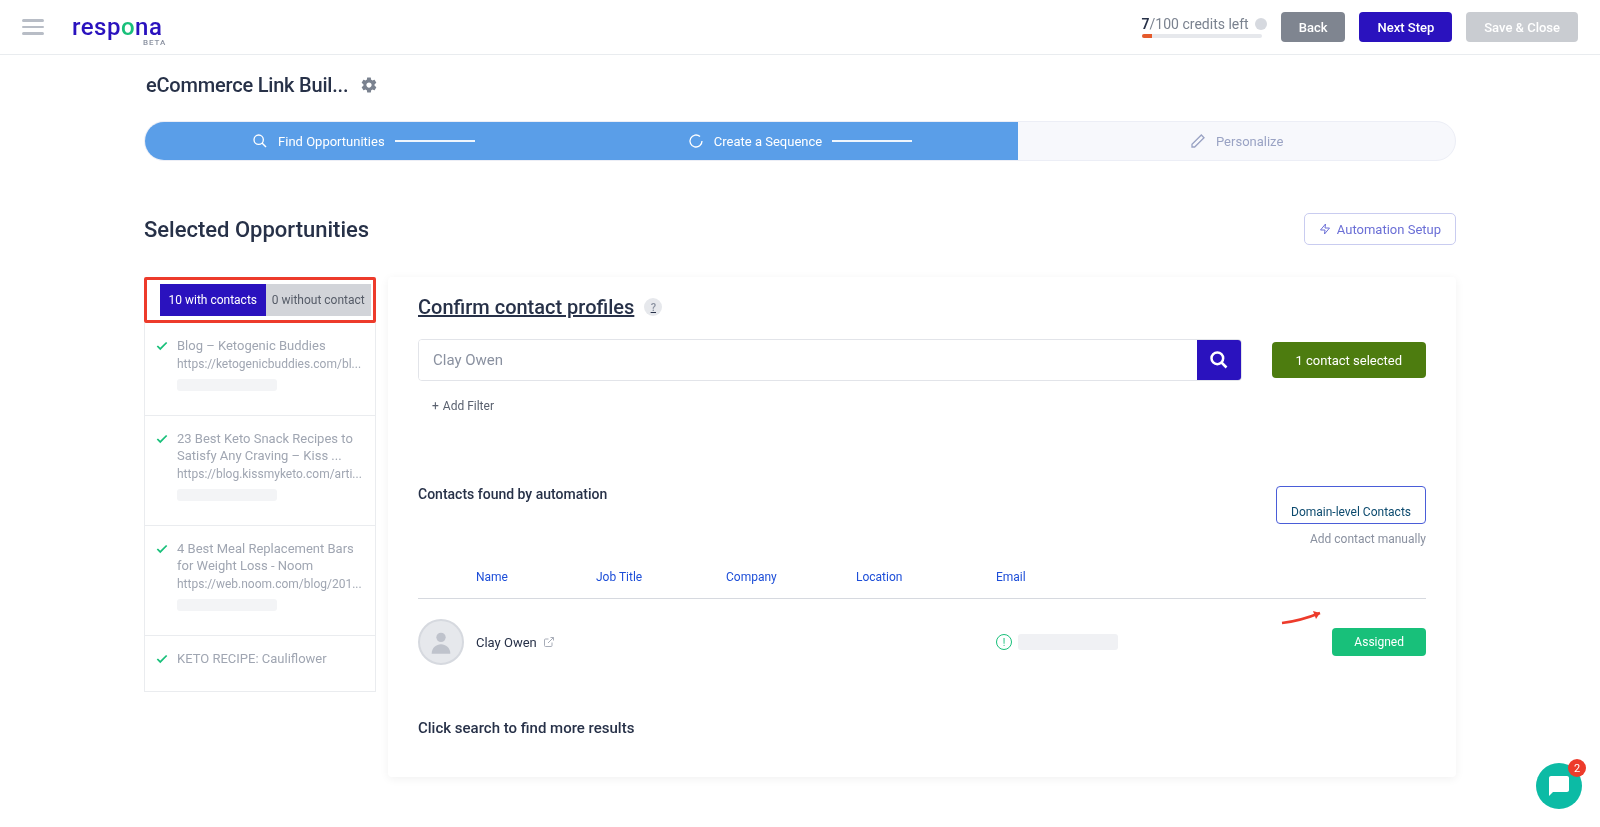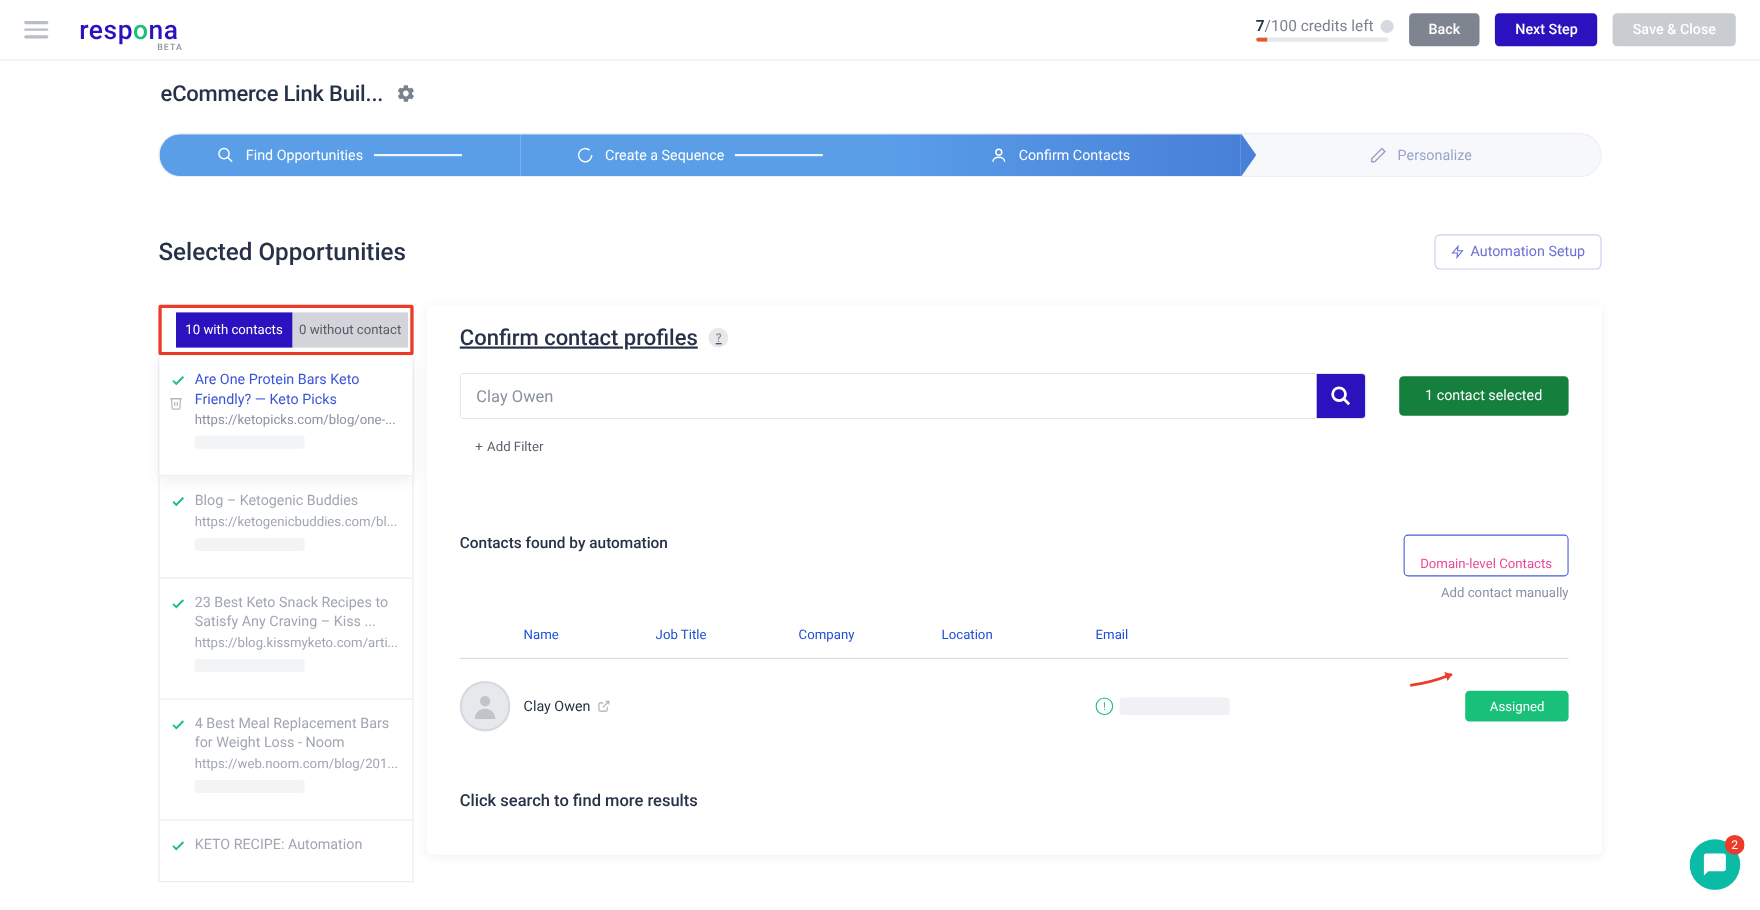--- a/index.html
+++ b/index.html
@@ -71,28 +71,28 @@
 
 
 .panel { flex: 1; margin-left: 12px; background: #fff; box-shadow: 0 2px 10px rgba(0,0,0,0.06); border-radius: 4px; padding: 18px 30px 32px 30px; min-height: 500px; }
 .confirm-head { font-size: 20px; font-weight: 500; color: #273148; display: flex; align-items: center; gap: 10px; margin-bottom: 20px; text-decoration: underline; }
 .help-circle { width: 18px; height: 18px; border-radius: 50%; background: #e6e8ec; color: #8a91a0; font-size: 11px; display: inline-flex; align-items: center; justify-content: center; }
 
 .search-row { display: flex; align-items: stretch; gap: 30px; }
 .search-box { flex: 1; display: flex; align-items: stretch; height: 42px; border: 1px solid #e2e4e9; border-radius: 4px; overflow: hidden; }
 .search-input { flex: 1; border: none; padding: 0 14px; font-size: 15px; color: #8a91a0; outline: none; }
 .search-btn { width: 44px; background: #2a12be; display: flex; align-items: center; justify-content: center; cursor: pointer; }
-.selected-pill { height: 36px; padding: 0 24px; background: #15803d; color: #fff; border-radius: 4px; display: inline-flex; align-items: center; font-size: 13px; align-self: center; }
+.selected-pill { height: 36px; padding: 0 24px; background: #4d7c0f; color: #fff; border-radius: 4px; display: inline-flex; align-items: center; font-size: 13px; align-self: center; }
 
 .add-filter { margin-top: 18px; margin-left: 14px; font-size: 12px; color: #5a616f; display: inline-flex; align-items: center; gap: 4px; cursor: pointer; }
 
 .contacts-head-row { display: flex; align-items: flex-start; justify-content: space-between; margin-top: 72px; }
 .contacts-head { font-size: 14px; font-weight: 500; color: #273148; }
 .right-actions { display: flex; flex-direction: column; align-items: flex-end; gap: 8px; }
-.domain-btn { height: 28px; padding: 18px 14px; border: 1px solid #4a5dd8; border-radius: 4px; background: #fff; color: #ec4899; font-size: 12px; cursor: pointer; }
+.domain-btn { height: 28px; padding: 18px 14px; border: 1px solid #4a5dd8; border-radius: 4px; background: #fff; color: #0c4a6e; font-size: 12px; cursor: pointer; }
 .manual-link { font-size: 12px; color: #8a91a0; cursor: pointer; }
 
 .contacts-table { margin-top: 24px; }
 .table-head { display: flex; align-items: center; font-size: 12px; color: #1d4ed8; padding: 0 0 14px 58px; border-bottom: 1px solid #d6d9df; }
 .th-name { width: 120px; }
 .th-job { width: 130px; }
 .th-company { width: 130px; }
 .th-location { width: 140px; }
 .th-email { width: 130px; }
 
@@ -159,28 +159,20 @@
       <span>Find Opportunities</span>
       <div class="step-line"></div>
     </div>
     <div class="step active">
       <svg class="step-icon" viewBox="0 0 24 24" fill="none" stroke="currentColor" stroke-width="2">
           <path d="M21 12a9 9 0 1 1-3-6.7"></path>
         </svg>
       <span>Create a Sequence</span>
       <div class="step-line"></div>
     </div>
-    <div class="step active third">
-      <svg class="step-icon" viewBox="0 0 24 24" fill="none" stroke="currentColor" stroke-width="2">
-          <circle cx="12" cy="8" r="4"></circle>
-          <path d="M4 21c0-4 4-6 8-6s8 2 8 6"></path>
-        </svg>
-      <span>Confirm Contacts</span>
-      <div class="step-sep"></div>
-    </div>
     <div class="step disabled">
       <svg class="step-icon" viewBox="0 0 24 24" fill="none" stroke="currentColor" stroke-width="2">
           <path d="M17 3l4 4L7 21H3v-4L17 3z"></path>
         </svg>
       <span>Personalize</span>
     </div>
   </div>
 
   <div class="section-row">
     <div class="section-title">Selected Opportunities</div>
@@ -192,35 +184,20 @@
     </button>
   </div>
 
   <div class="main-area">
     <div class="sidebar">
       <div class="tabs-wrap">
         <div class="tab active">10 with contacts</div>
         <div class="tab inactive">0 without contact</div>
       </div>
       <div class="opps-list">
-        <div class="opp first-card">
-          <svg class="check" viewBox="0 0 24 24" fill="none" stroke="currentColor" stroke-width="3">
-              <polyline points="20 6 9 17 4 12"></polyline>
-            </svg>
-          <svg class="trash-icon" width="14" height="14" viewBox="0 0 24 24" fill="none" stroke="currentColor" stroke-width="2">
-              <polyline points="3 6 5 6 21 6"></polyline>
-              <path d="M19 6l-1 14c0 1-1 2-2 2H8c-1 0-2-1-2-2L5 6"></path>
-              <path d="M10 11v6M14 11v6"></path>
-            </svg>
-          <div class="opp-content">
-            <div class="opp-title link">Are One Protein Bars Keto Friendly? — Keto Picks</div>
-            <div class="opp-url">https://ketopicks.com/blog/one-...</div>
-            <div class="opp-blur"></div>
-          </div>
-        </div>
         <div class="opp muted">
           <svg class="check" viewBox="0 0 24 24" fill="none" stroke="currentColor" stroke-width="3">
               <polyline points="20 6 9 17 4 12"></polyline>
             </svg>
           <div class="opp-content">
             <div class="opp-title">Blog – Ketogenic Buddies</div>
             <div class="opp-url">https://ketogenicbuddies.com/bl...</div>
             <div class="opp-blur"></div>
           </div>
         </div>
@@ -242,21 +219,21 @@
             <div class="opp-title">4 Best Meal Replacement Bars for Weight Loss - Noom</div>
             <div class="opp-url">https://web.noom.com/blog/201...</div>
             <div class="opp-blur"></div>
           </div>
         </div>
         <div class="opp muted" style="border-bottom:none;">
           <svg class="check" viewBox="0 0 24 24" fill="none" stroke="currentColor" stroke-width="3">
               <polyline points="20 6 9 17 4 12"></polyline>
             </svg>
           <div class="opp-content">
-            <div class="opp-title">KETO RECIPE: Automation</div>
+            <div class="opp-title">KETO RECIPE: Cauliflower</div>
           </div>
         </div>
       </div>
     </div>
 
     <div class="panel">
       <div class="confirm-head">
         <span>Confirm contact profiles</span>
         <span class="help-circle">?</span>
       </div>

